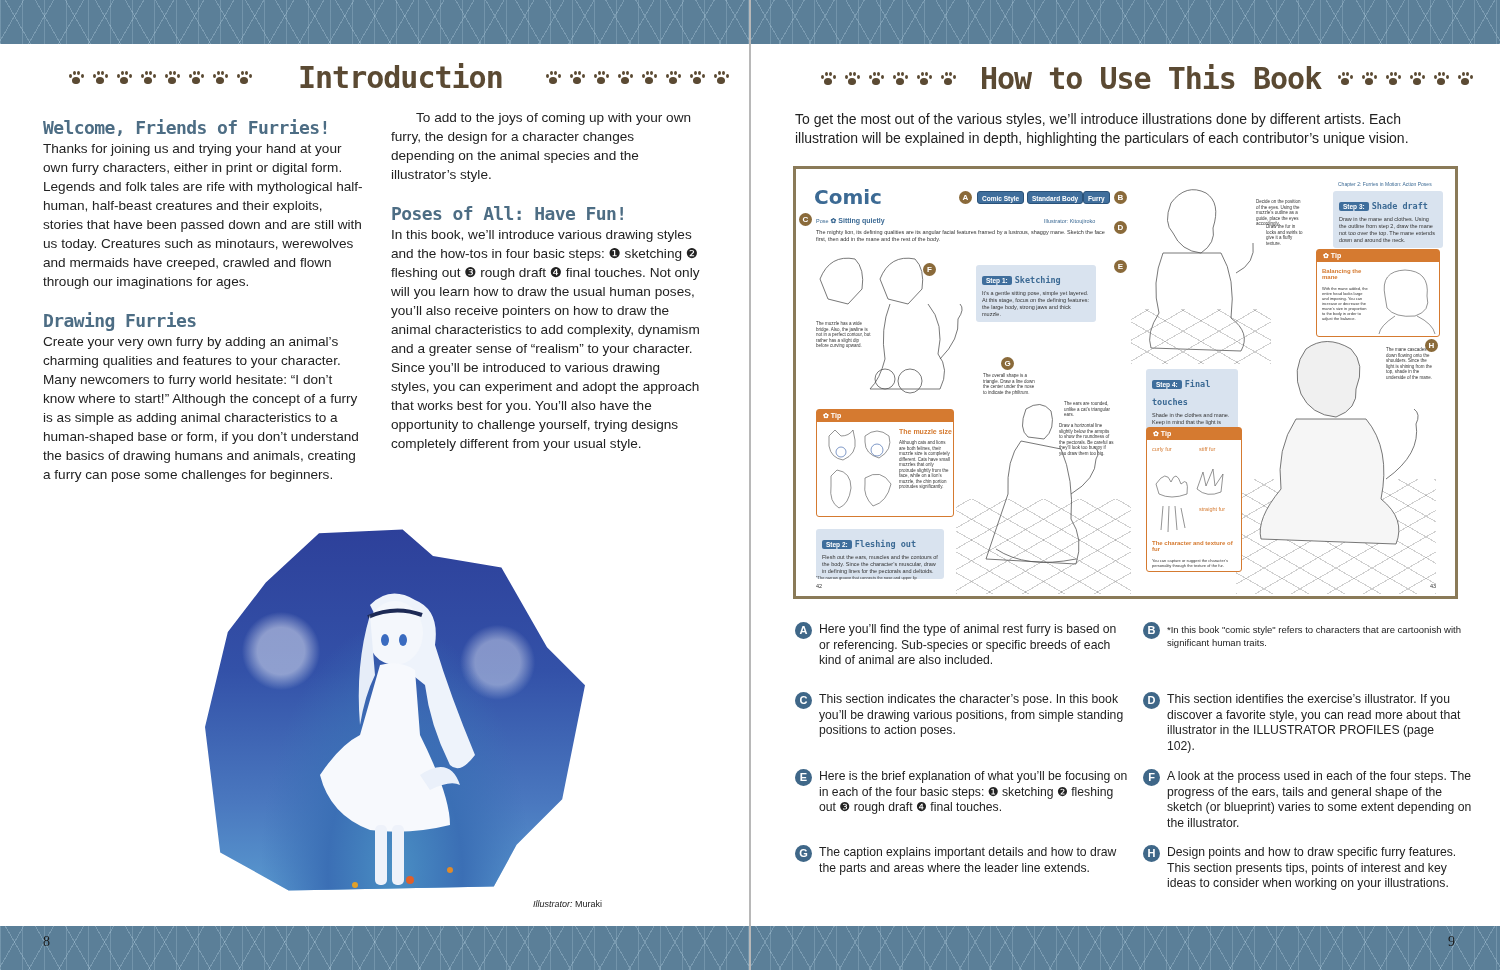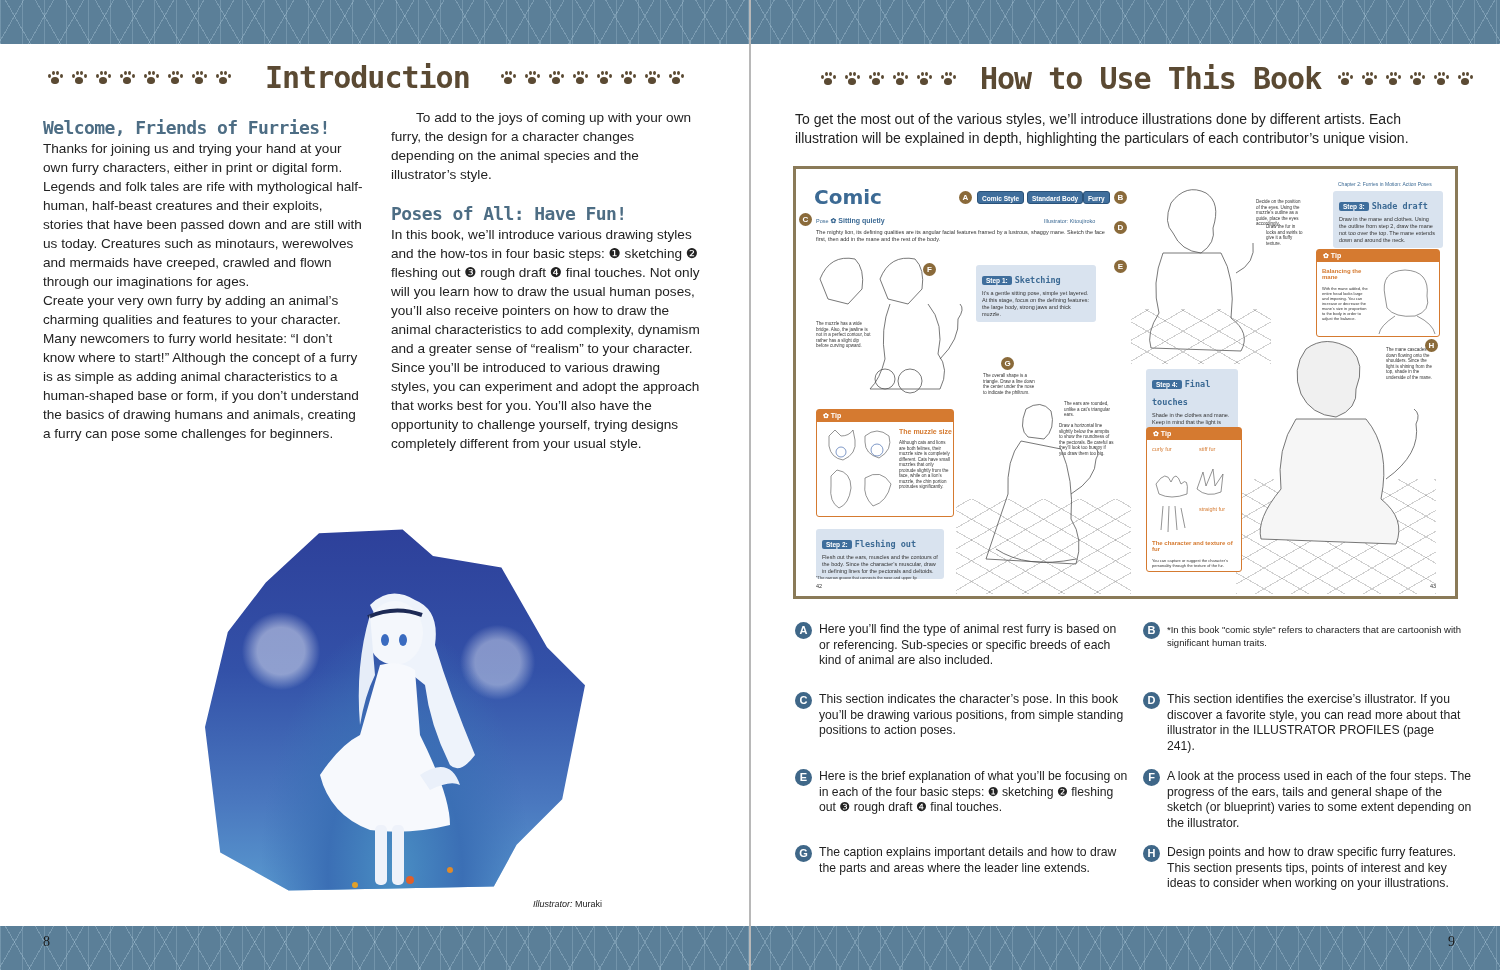--- a/index.html
+++ b/index.html
@@ -93,21 +93,21 @@
   .legend .note { font-size: 9.5px; line-height: 13px; margin-left: 24px; margin-top: 1px; }
 </style>
 </head>
 <body>
 
 <div class="band top"></div>
 <div class="band bottom"></div>
 <div class="spine"></div>
 
 <div>
-  <div class="page-title-row" style="left:47px; top:60px;">
+  <div class="page-title-row" style="left:68px; top:60px;gap:12px;">
     <div class="paws" id="pawsL1">
         <span class="paw">
           <span class="pad"></span>
           <span class="toe" style="left:1px;top:3px"></span>
           <span class="toe" style="left:5px;top:0"></span>
           <span class="toe" style="left:9px;top:0"></span>
           <span class="toe" style="left:13px;top:3px"></span>
         </span>
         <span class="paw">
           <span class="pad"></span>
@@ -216,20 +216,21 @@
           <span class="toe" style="left:5px;top:0"></span>
           <span class="toe" style="left:9px;top:0"></span>
           <span class="toe" style="left:13px;top:3px"></span>
         </span>
       </div>
   </div>
 
   <div class="col" style="left:43px; top:117px; width:320px;">
     <div class="sub-h">Welcome, Friends of Furries!</div>
     <p class="body-text">Thanks for joining us and trying your hand at your own furry characters, either in print or digital form. Legends and folk tales are rife with mythological half-human, half-beast creatures and their exploits, stories that have been passed down and are still with us today. Creatures such as minotaurs, werewolves and mermaids have creeped, crawled and flown through our imaginations for ages.</p>
+    <div class="sub-h" style="margin-top:19px;">Drawing Furries</div>
     <p class="body-text">Create your very own furry by adding an animal’s charming qualities and features to your character. Many newcomers to furry world hesitate: “I don’t know where to start!” Although the concept of a furry is as simple as adding animal characteristics to a human-shaped base or form, if you don’t understand the basics of drawing humans and animals, creating a furry can pose some challenges for beginners.</p>
   </div>
 
   <div class="col" style="left:391px; top:108px; width:310px;">
     <p class="body-text" style="text-indent:25px;">To add to the joys of coming up with your own furry, the design for a character changes depending on the animal species and the illustrator’s style.</p>
     <div class="sub-h" style="margin-top:19px;">Poses of All: Have Fun!</div>
     <p class="body-text">In this book, we’ll introduce various drawing styles and the how-tos in four basic steps: ❶ sketching ❷ fleshing out ❸ rough draft ❹ final touches. Not only will you learn how to draw the usual human poses, you’ll also receive pointers on how to draw the animal characteristics to add complexity, dynamism and a greater sense of “realism” to your character. Since you’ll be introduced to various drawing styles, you can experiment and adopt the approach that works best for you. You’ll also have the opportunity to challenge yourself, trying designs completely different from your usual style.</p>
   </div>
 
   <div class="illus"></div>
@@ -500,21 +501,21 @@
   <div class="legend" style="left:1143px; top:622px; width:330px;">
     <span class="badge">B</span>
     <div class="note">*In this book "comic style" refers to characters that are cartoonish with significant human traits.</div>
   </div>
   <div class="legend" style="left:795px; top:692px; width:330px;">
     <span class="badge">C</span>
     <div class="txt">This section indicates the character’s pose. In this book you’ll be drawing various positions, from simple standing positions to action poses.</div>
   </div>
   <div class="legend" style="left:1143px; top:692px; width:320px;">
     <span class="badge">D</span>
-    <div class="txt">This section identifies the exercise’s illustrator. If you discover a favorite style, you can read more about that illustrator in the ILLUSTRATOR PROFILES (page 241).</div>
+    <div class="txt">This section identifies the exercise’s illustrator. If you discover a favorite style, you can read more about that illustrator in the ILLUSTRATOR PROFILES (page 102).</div>
   </div>
   <div class="legend" style="left:795px; top:769px; width:335px;">
     <span class="badge">E</span>
     <div class="txt">Here is the brief explanation of what you’ll be focusing on in each of the four basic steps: ❶ sketching ❷ fleshing out ❸ rough draft ❹ final touches.</div>
   </div>
   <div class="legend" style="left:1143px; top:769px; width:330px;">
     <span class="badge">F</span>
     <div class="txt">A look at the process used in each of the four steps. The progress of the ears, tails and general shape of the sketch (or blueprint) varies to some extent depending on the illustrator.</div>
   </div>
   <div class="legend" style="left:795px; top:845px; width:340px;">

